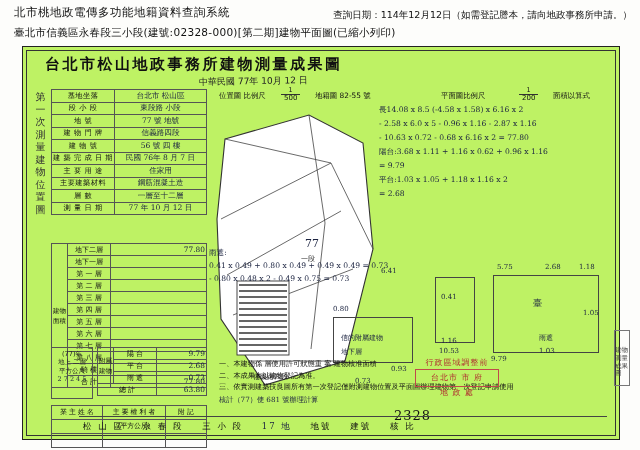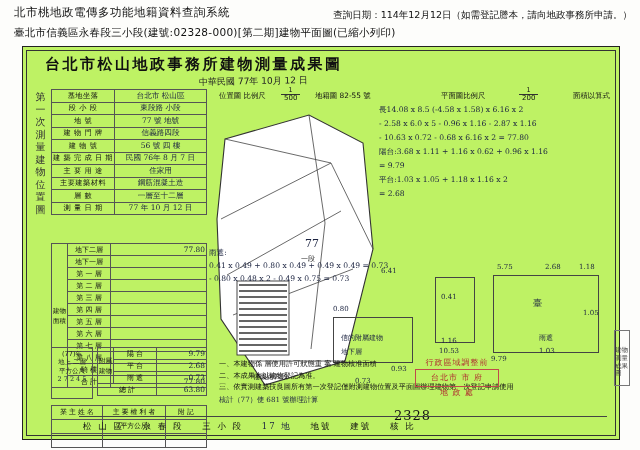--- a/index.html
+++ b/index.html
@@ -350,21 +350,21 @@
     <div class="scale-row">
       <div class="scale-item" style="left:0px; top:2px;">位置圖  比例尺</div>
       <div class="scale-item" style="left:62px; top:-2px;">
         <span class="frac"><span class="num">1</span><span class="den">500</span></span>
       </div>
       <div class="scale-item" style="left:96px; top:2px;">地籍圖 82-55 號</div>
       <div class="scale-item" style="left:222px; top:2px;">平面圖比例尺</div>
       <div class="scale-item" style="left:300px; top:-2px;">
         <span class="frac"><span class="num">1</span><span class="den">200</span></span>
       </div>
-      <div class="scale-item" style="left:334px; top:2px;margin-left:20px;">面積以算式</div>
+      <div class="scale-item" style="left:334px; top:2px;">面積以算式</div>
     </div>
 
     <table class="info-table">
       <tbody>
           <tr>
         <td class="lab">基地坐落</td>
         <td class="val hand">台北市 松山區</td>
       </tr>
       <tr>
         <td class="lab">段 小 段</td>

